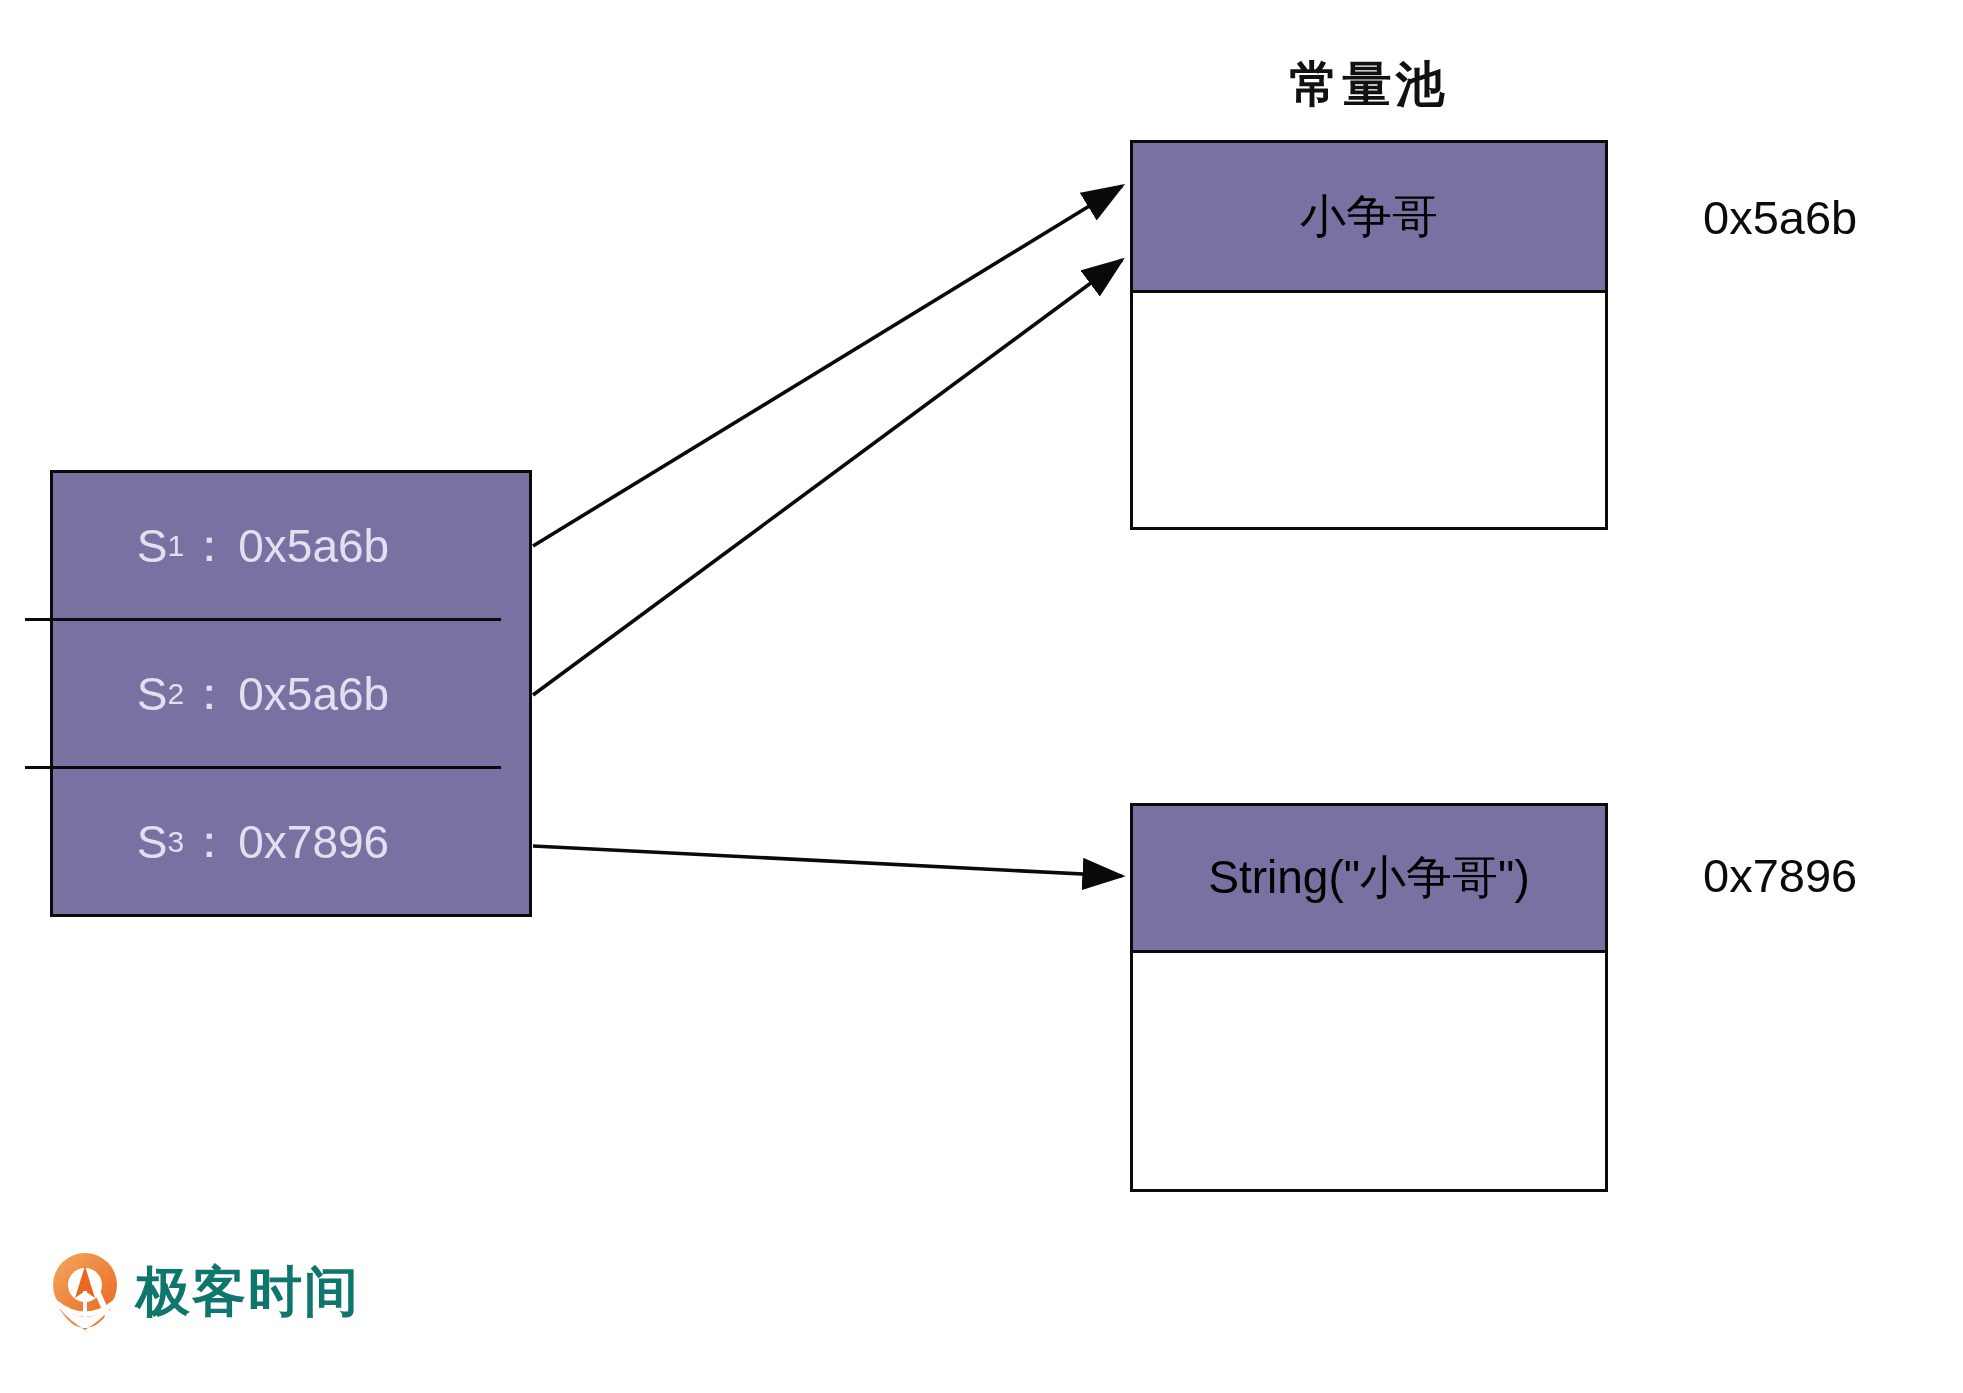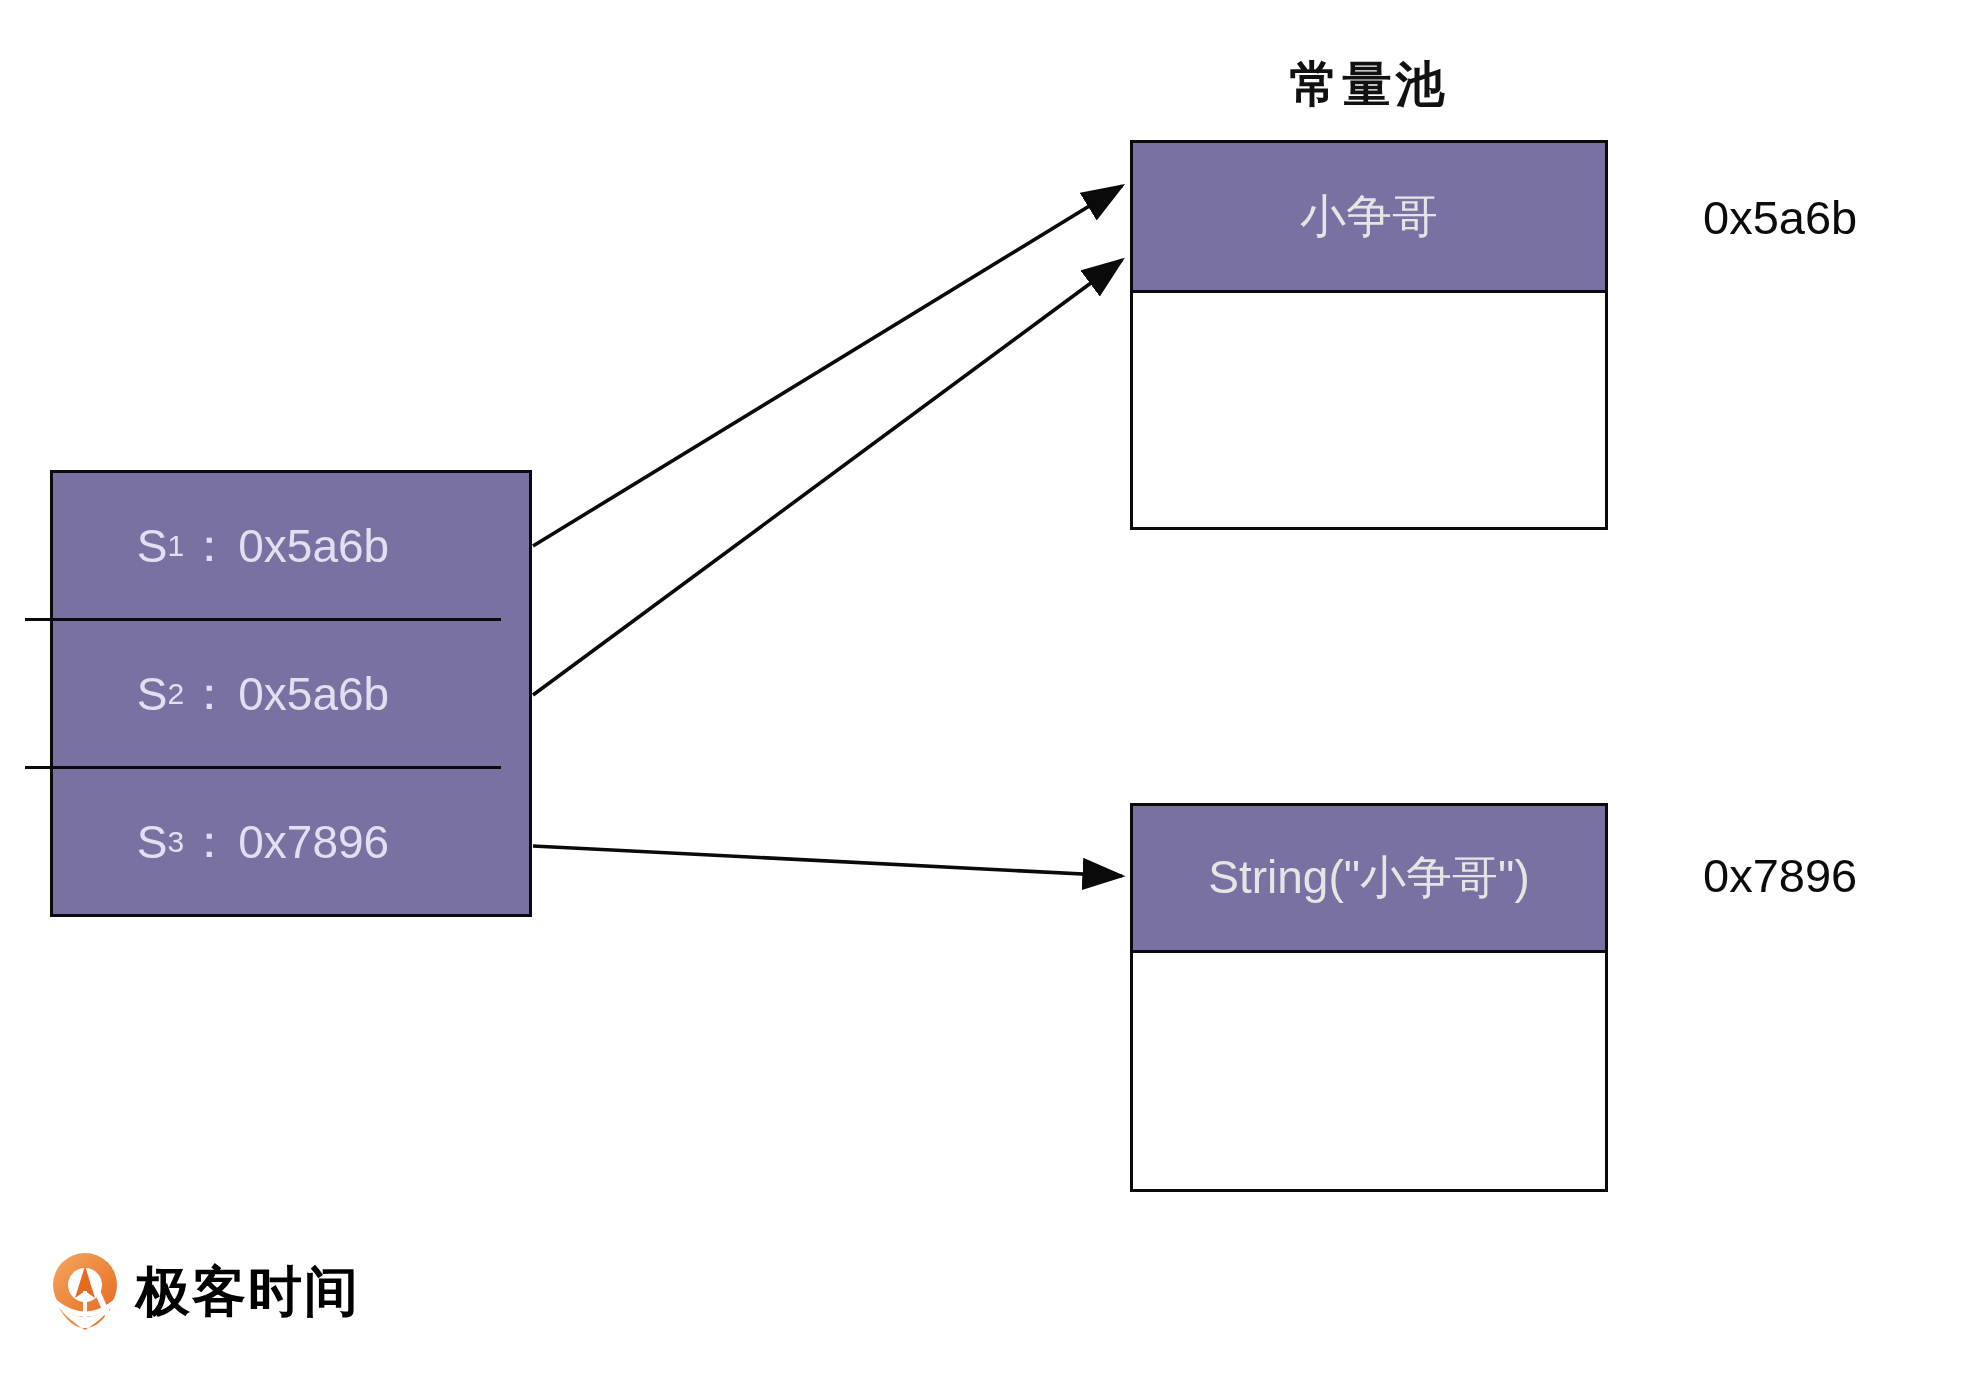--- a/index.html
+++ b/index.html
@@ -69,21 +69,21 @@
     position: absolute;
     left: 1130px;
     width: 478px;
     background: #ffffff;
     border: 3px solid #0a0a0a;
     box-sizing: border-box;
   }
   .mem-box .header {
     background: #7871A1;
     border-bottom: 3px solid #0a0a0a;
-    color: #e5e5e5;
+    color: #000000;
     font-size: 46px;
     display: flex;
     align-items: center;
     justify-content: center;
   }
   .mem-box .body {
     background: #ffffff;
   }
   #pool-box { top: 140px; height: 390px; }
   #pool-box .header { height: 147px; }
@@ -113,21 +113,21 @@
     position: absolute;
     left: 48px;
     top: 1252px;
     display: flex;
     align-items: center;
     gap: 14px;
   }
   .logo .logo-text {
     font-size: 54px;
     font-weight: 700;
-    color: #000000;
+    color: #0f766e;
     letter-spacing: 2px;
   }
 </style>
 </head>
 <body>
 
 <div id="canvas">
 
   <div class="pool-title">常量池</div>
 

